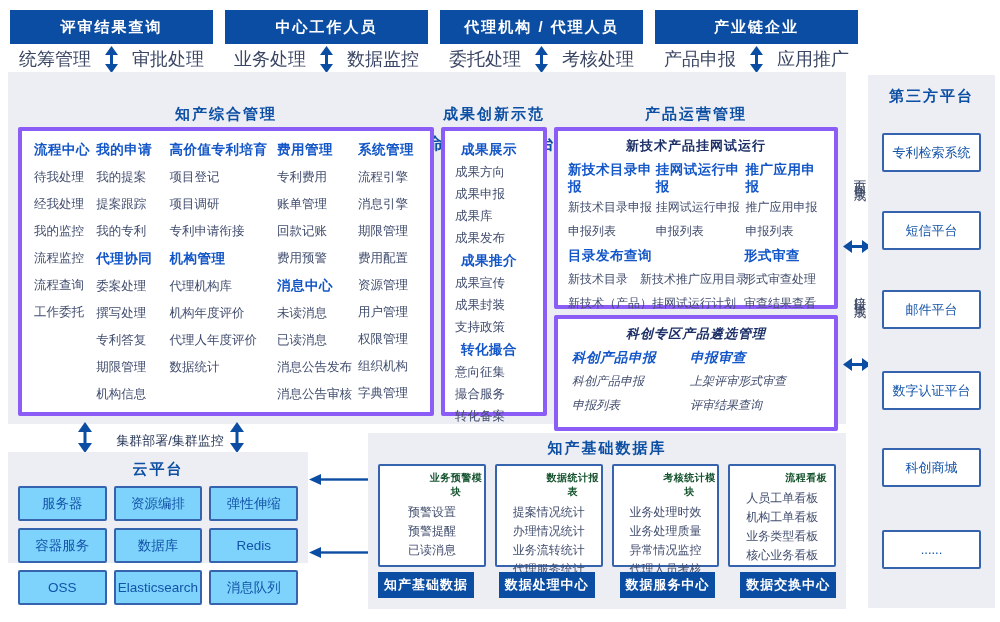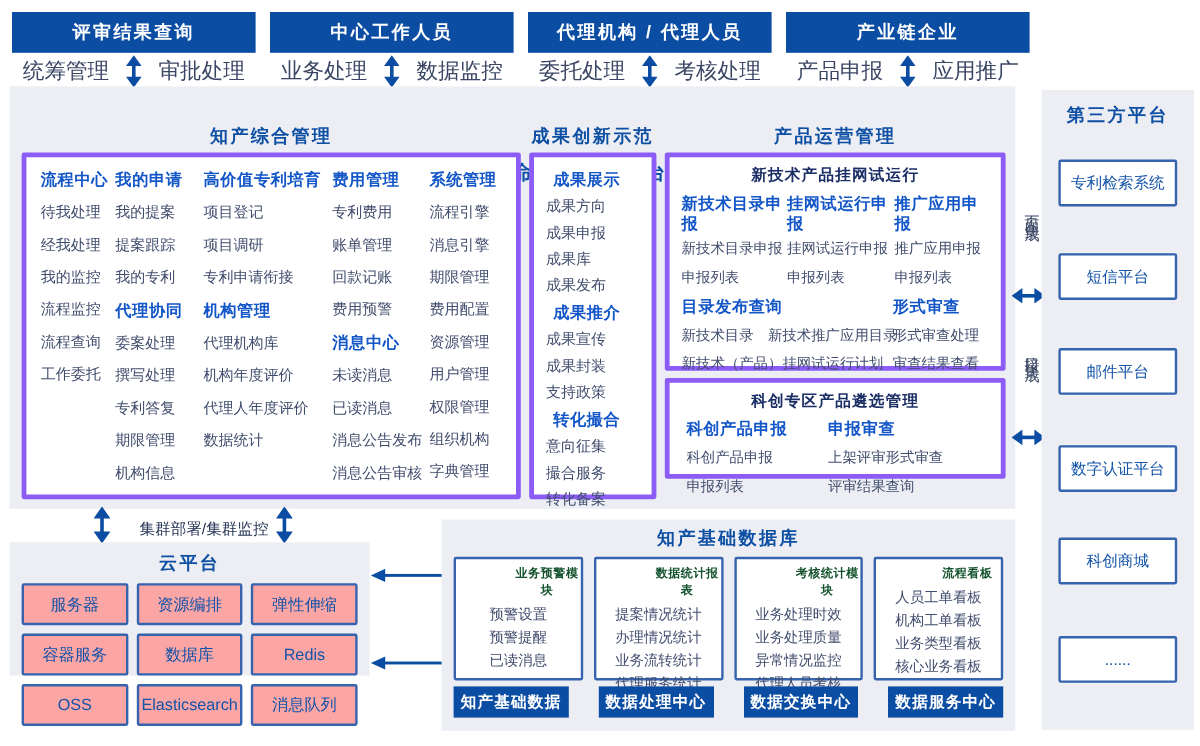--- a/index.html
+++ b/index.html
@@ -34,21 +34,21 @@
   .grp-h { font-size:13.5px; font-weight:bold; color:#1356c8; letter-spacing:.5px; margin-bottom:10px; }
   .item  { font-size:12.5px; color:#414d6e; margin-bottom:10px; white-space:nowrap; }
   .bigcol { display:flex; flex-direction:column; }
   .w1{width:66px;} .w2{width:78px;} .w3{width:114px;} .w4{width:86px;} .w5{width:66px;}
   #sec-ach .grp-h { margin:2px 0 5px 6px; }
   #sec-ach .item  { margin-bottom:5px; }
 
   
   #sec-prod .whitebox { padding:6px 10px 0 10px; }
   #prod-box1 { height:182px; margin-bottom:6px; }
-  #prod-box2 { height:84px; }
+  #prod-box2 { height:116px;font-style:italic; }
   .navy-title { text-align:center; font-size:13px; font-weight:bold; color:#1b2f66;
                 letter-spacing:1px; margin-bottom:6px; }
   .pcols { display:flex; }
   .pcol .grp-h { min-height:34px; margin-bottom:4px; line-height:17px; }
   .pcol .item, .pgrp .item { margin-bottom:7px; font-size:12px; }
   .pc1{width:94px;} .pc2{width:96px;} .pc3{width:84px;}
   .prow-bottom { display:flex; }
   .pgrp .grp-h { margin-bottom:6px; }
   .inline-items { display:flex; gap:12px; }
   #prod-box2 .pcols { padding-left:4px; }
@@ -66,21 +66,21 @@
             font-size:12.5px; color:#3d4966; letter-spacing:3px; }
 
   
   #cluster-label { position:absolute; left:95px; top:432px; width:150px; text-align:center;
                    font-size:13px; color:#273657; }
 
   
   #cloud { left:8px; top:452px; width:300px; height:111px; }
   #cloud .panel-title { font-size:15px; padding-top:8px; }
   .cloud-grid { display:grid; grid-template-columns:repeat(3,1fr); gap:7px; padding:7px 10px 0 10px; }
-  .cloud-grid > div { height:35px; background:#fca5a5; border:2px solid #3563ae; border-radius:2px;
+  .cloud-grid > div { height:35px; background:#7dd3fc; border:2px solid #3563ae; border-radius:2px;
                       display:flex; align-items:center; justify-content:center;
                       font-size:13.5px; color:#1353a8; }
 
   
   #data-platform { left:368px; top:433px; width:478px; height:176px; }
   #data-platform .panel-title { font-size:15px; padding-top:6px; }
   .modules { display:flex; gap:9px; padding:6px 10px 0 10px; }
   .module { flex:1; background:#fff; border:2px solid #3563ae; border-radius:2px;
             height:103px; padding-top:5px; text-align:center; }
   .module-h { font-size:10px; font-weight:bold; color:#14532d; margin-bottom:4px; letter-spacing:.5px;margin-left:48px; }
@@ -436,18 +436,18 @@
             <div class="item">人员工单看板</div>
             <div class="item">机构工单看板</div>
             <div class="item">业务类型看板</div>
             <div class="item">核心业务看板</div>
           </div>
       </div>
     </div>
     <div class="footers">
         <div>知产基础数据</div>
         <div>数据处理中心</div>
+        <div>数据服务中心</div>
         <div>数据交换中心</div>
-        <div>数据服务中心</div>
       </div>
   </div>
 
 </div>
 
 </body></html>

